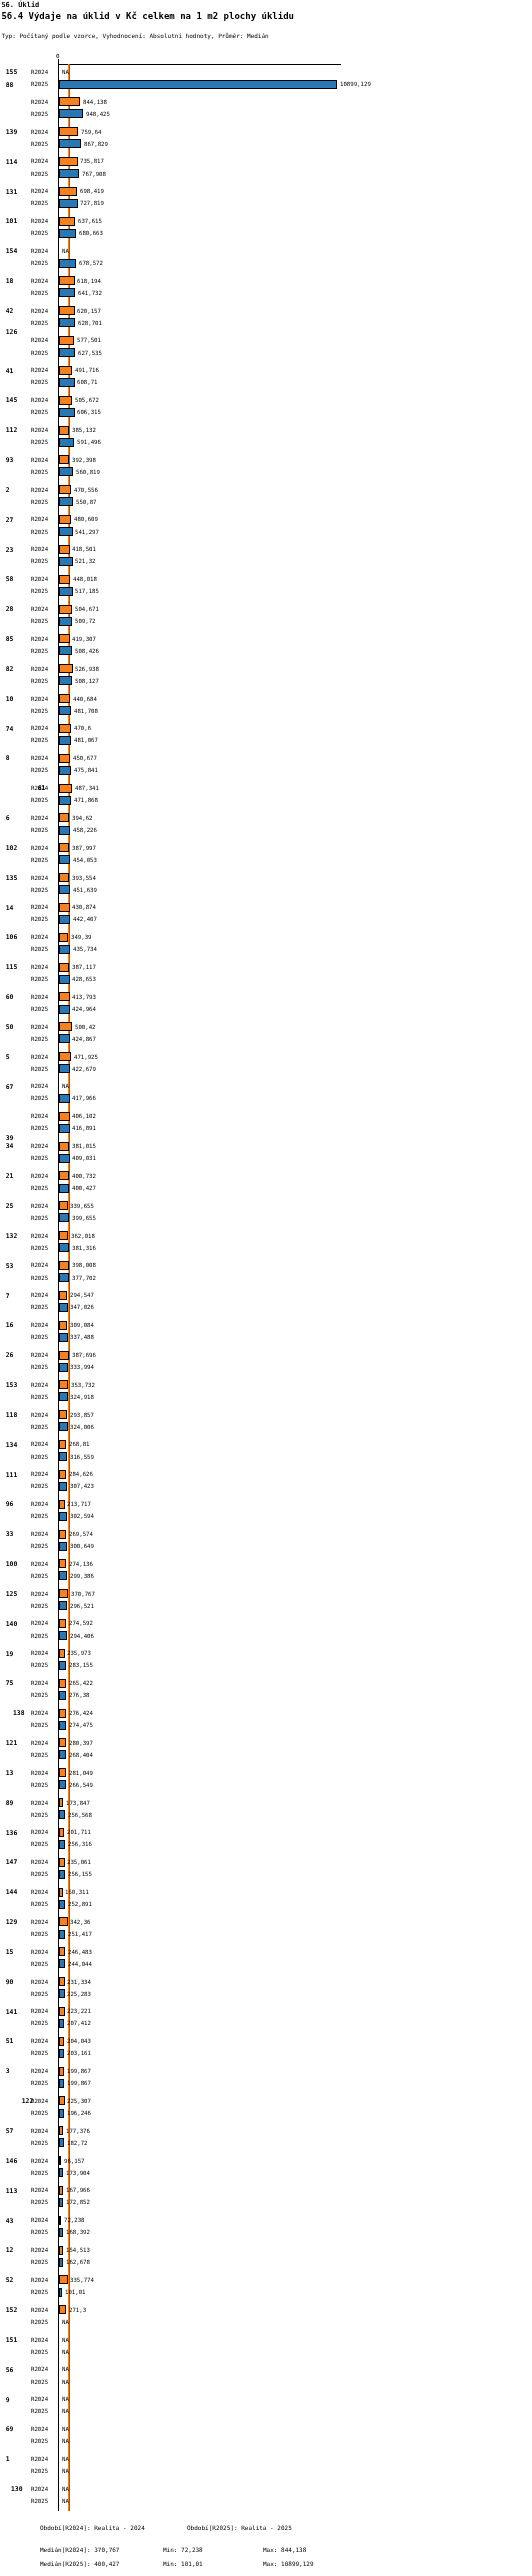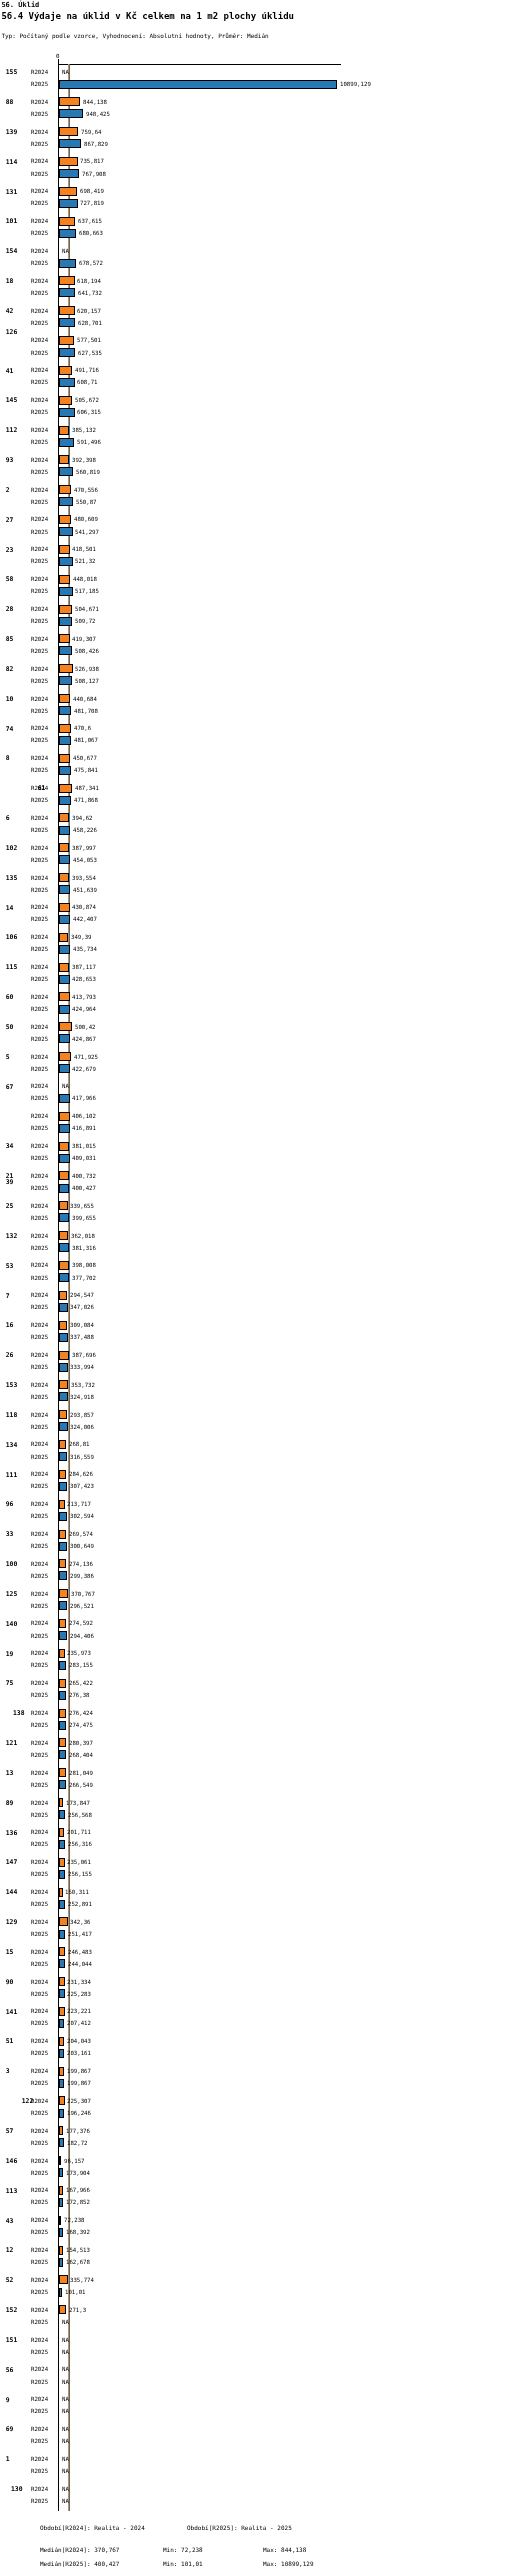--- a/index.html
+++ b/index.html
@@ -37,21 +37,21 @@
     <div class="axis-h" style="left: 58px; top: 64px; width: 283px;"></div>
     <div class="axis-v" style="left: 58px; top: 64px; height: 2447px;"></div>
     <div class="median-line" style="left: 68px; top: 64px; height: 2447px; background: rgb(245, 130, 31);"></div>
     <div class="median-line" style="left: 69px; top: 64px; height: 2447px; background: rgb(40, 120, 180);"></div>
     <div class="row-id" style="left: 5.7px; top: 68px;">155</div>
     <div class="series-lbl" style="left: 31px; top: 69px;">R2024</div>
     <div class="val-lbl" style="left: 62px; top: 69px;">NA</div>
     <div class="series-lbl" style="left: 31px; top: 81px;">R2025</div>
     <div class="bar" style="left: 59px; top: 80px; width: 278px; background: rgb(40, 120, 180);"></div>
     <div class="val-lbl" style="left: 340px; top: 81px;">10899,129</div>
-    <div class="row-id" style="left: 5.7px; top: 98px;">88</div>
+    <div class="row-id" style="left: 5.7px; top: 81px;">88</div>
     <div class="series-lbl" style="left: 31px; top: 99px;">R2024</div>
     <div class="bar" style="left: 59px; top: 97px; width: 21px; background: rgb(245, 130, 31);"></div>
     <div class="val-lbl" style="left: 83px; top: 99px;">844,138</div>
     <div class="series-lbl" style="left: 31px; top: 111px;">R2025</div>
     <div class="bar" style="left: 59px; top: 109px; width: 24px; background: rgb(40, 120, 180);"></div>
     <div class="val-lbl" style="left: 86px; top: 111px;">948,425</div>
     <div class="row-id" style="left: 5.7px; top: 128px;">139</div>
     <div class="series-lbl" style="left: 31px; top: 129px;">R2024</div>
     <div class="bar" style="left: 59px; top: 127px; width: 19px; background: rgb(245, 130, 31);"></div>
     <div class="val-lbl" style="left: 81px; top: 129px;">759,64</div>
@@ -273,21 +273,21 @@
     <div class="val-lbl" style="left: 74px; top: 1054px;">471,925</div>
     <div class="series-lbl" style="left: 31px; top: 1066px;">R2025</div>
     <div class="bar" style="left: 59px; top: 1064px; width: 10.7px; background: rgb(40, 120, 180);"></div>
     <div class="val-lbl" style="left: 72px; top: 1066px;">422,679</div>
     <div class="row-id" style="left: 5.7px; top: 1083px;">67</div>
     <div class="series-lbl" style="left: 31px; top: 1083px;">R2024</div>
     <div class="val-lbl" style="left: 62px; top: 1083px;">NA</div>
     <div class="series-lbl" style="left: 31px; top: 1095px;">R2025</div>
     <div class="bar" style="left: 59px; top: 1094px; width: 10.7px; background: rgb(40, 120, 180);"></div>
     <div class="val-lbl" style="left: 72px; top: 1095px;">417,966</div>
-    <div class="row-id" style="left: 5.7px; top: 1178px;">39</div>
+    <div class="row-id" style="left: 5.7px; top: 1134px;">39</div>
     <div class="series-lbl" style="left: 31px; top: 1113px;">R2024</div>
     <div class="bar" style="left: 59px; top: 1112px; width: 10.7px; background: rgb(245, 130, 31);"></div>
     <div class="val-lbl" style="left: 72px; top: 1113px;">406,102</div>
     <div class="series-lbl" style="left: 31px; top: 1125px;">R2025</div>
     <div class="bar" style="left: 59px; top: 1124px; width: 10.7px; background: rgb(40, 120, 180);"></div>
     <div class="val-lbl" style="left: 72px; top: 1125px;">416,891</div>
     <div class="row-id" style="left: 5.7px; top: 1142px;">34</div>
     <div class="series-lbl" style="left: 31px; top: 1143px;">R2024</div>
     <div class="bar" style="left: 59px; top: 1142px; width: 10px; background: rgb(245, 130, 31);"></div>
     <div class="val-lbl" style="left: 72px; top: 1143px;">381,015</div>

